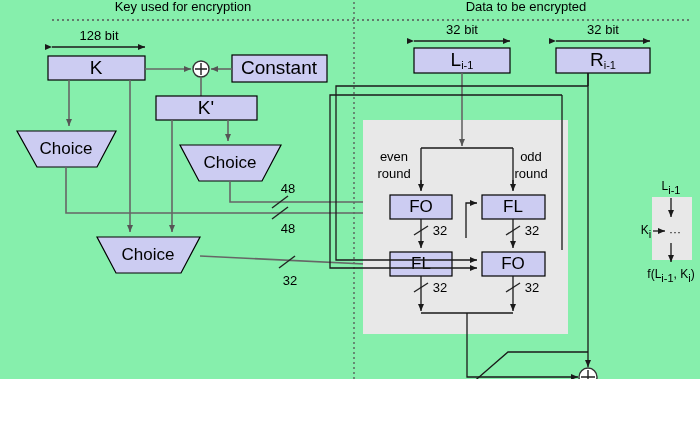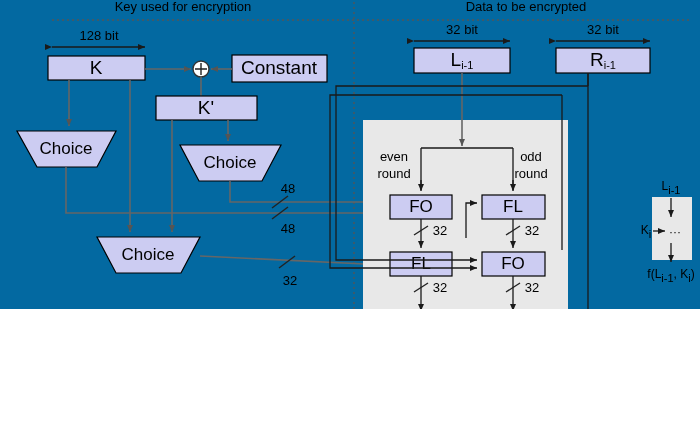--- a/index.html
+++ b/index.html
@@ -1,17 +1,17 @@
 <!DOCTYPE html>
 <html><head>
 <meta charset="utf-8">
 <style>
   html,body{margin:0;padding:0;background:#ffffff;}
   body{font-family:"Liberation Sans","DejaVu Sans",sans-serif;}
-  #stage{position:relative;width:700px;height:309px;background:#0369a1;overflow:hidden;}
+  #stage{position:relative;width:700px;height:379px;background:#86efac;overflow:hidden;}
   svg{display:block;}
   .lbl{font-family:"Liberation Sans","DejaVu Sans",sans-serif;fill:#000;}
   .boxtxt{font-size:17px;text-anchor:middle;dominant-baseline:middle;}
   .boxtxt-lg{font-size:19px;text-anchor:middle;dominant-baseline:middle;}
   .hdr{font-size:13px;text-anchor:middle;}
   .dim{font-size:13px;text-anchor:middle;}
   .rnd{font-size:13px;text-anchor:middle;}
   .sub{font-size:11px;}
   .legtxt{font-size:12px;text-anchor:middle;}
   .bluebox{fill:#ccccf2;stroke:#000000;stroke-width:1.2;}

